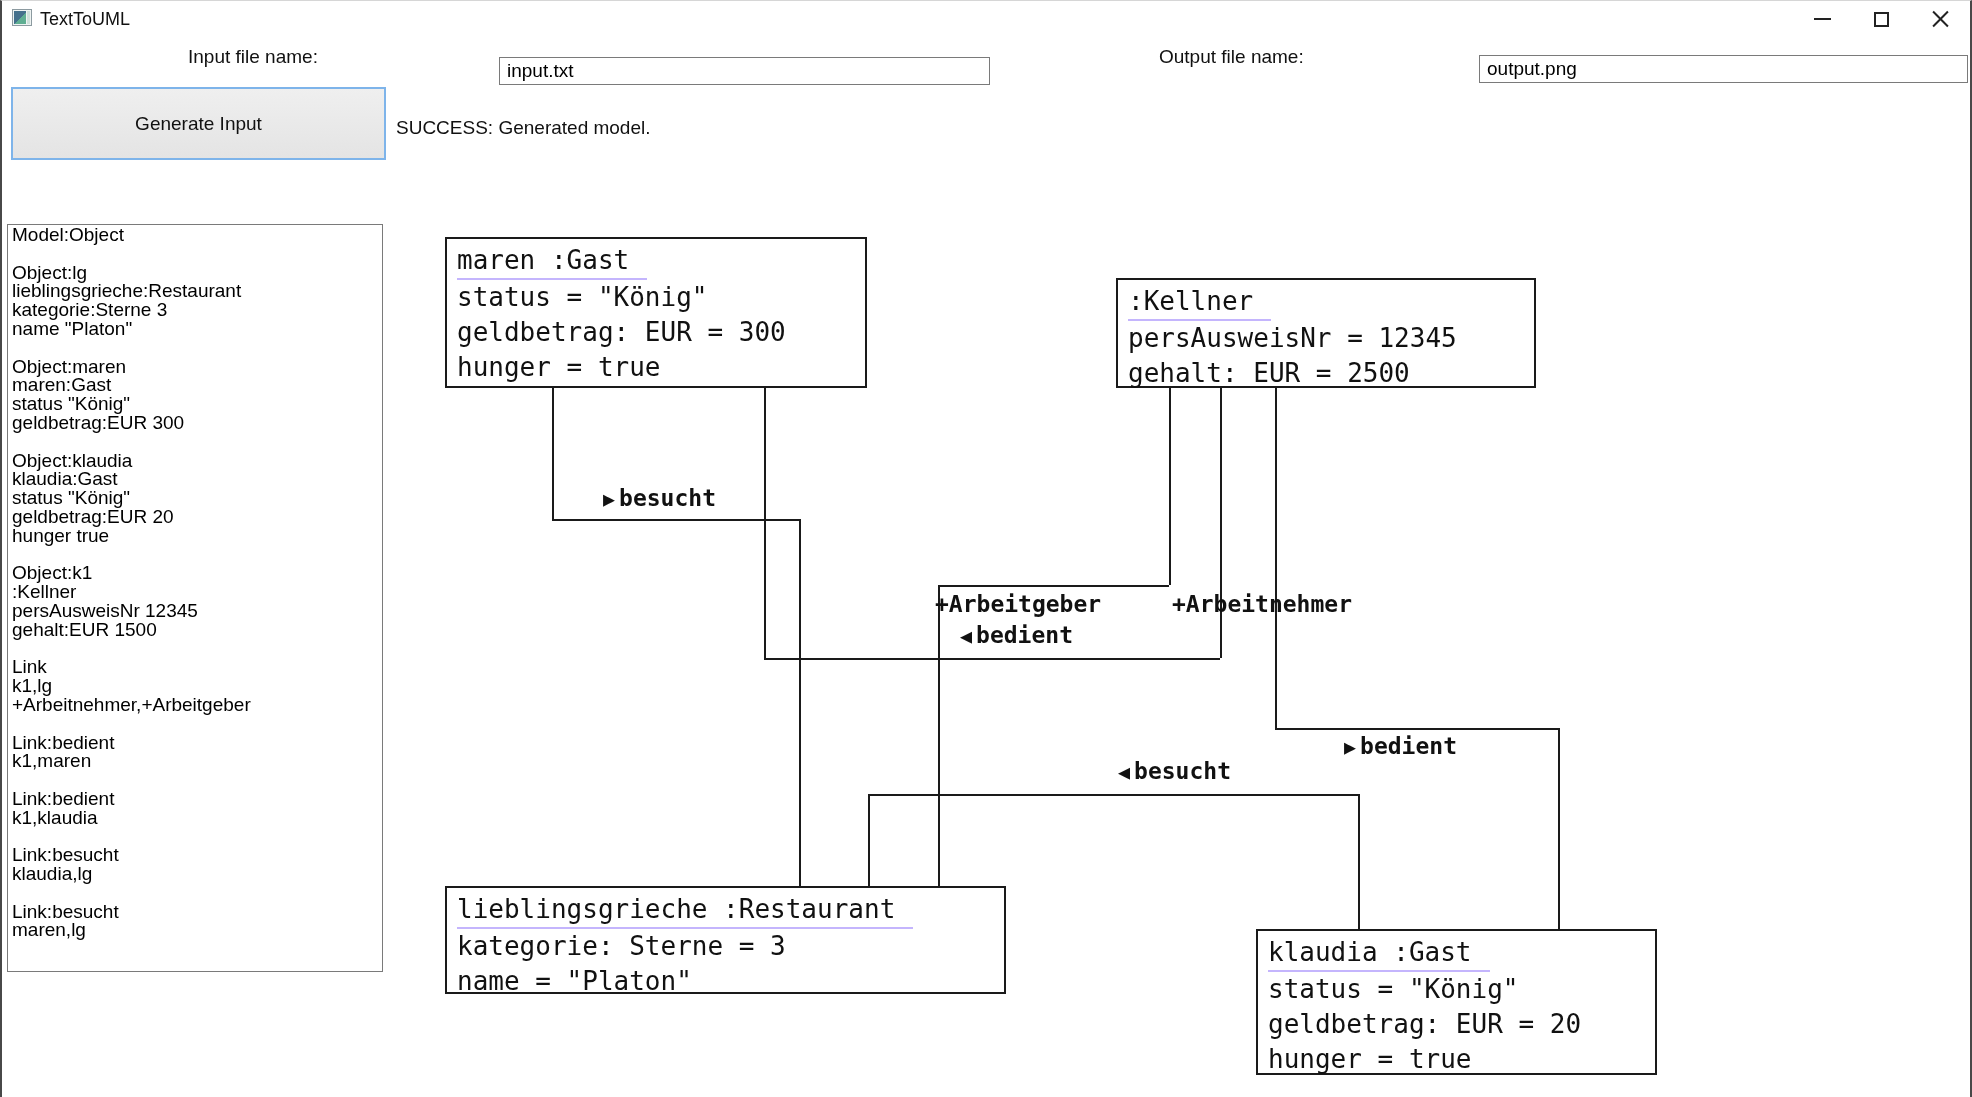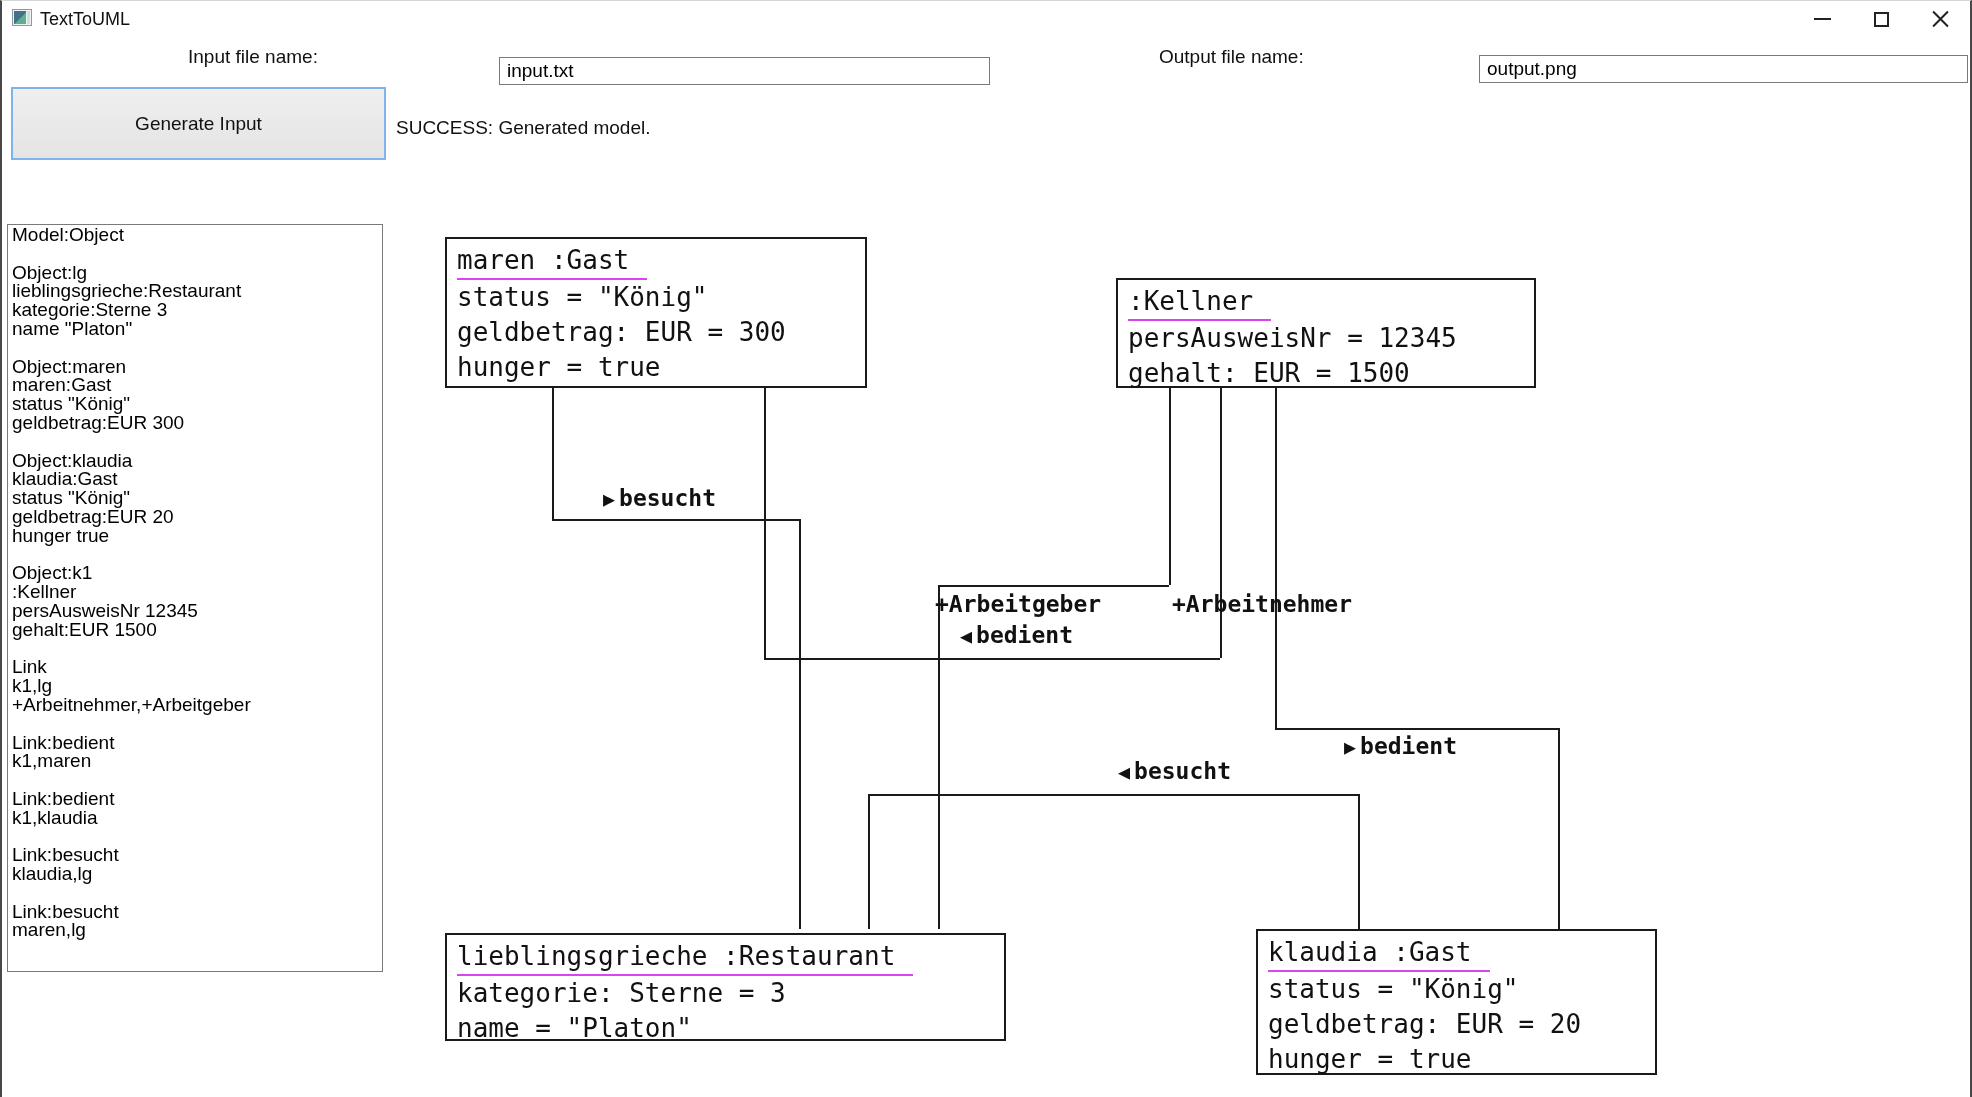--- a/index.html
+++ b/index.html
@@ -43,21 +43,21 @@
   .src-panel { position:absolute; left:5px; top:176px; width:376px; height:748px;
                border:1px solid #7a7a7a; background:#fff; overflow:hidden;margin-top:47px; }
   .src-panel pre { font-family:"Liberation Sans", sans-serif; font-size:19px;
                    line-height:18.8px; white-space:pre; margin:1px 0 0 4px; color:#000; }
 
   
   .diagram { position:absolute; left:0; top:0; width:100%; height:100%; }
   .uml-box { position:absolute; background:#fff; border:2px solid #1a1a1a; z-index:2;
              font-family:"DejaVu Sans Mono", monospace; font-size:26px; line-height:35px;
              padding:4px 10px 0 10px; color:#111; }
-  .uml-title-text { display:inline-block; border-bottom:2px solid #d946ef; padding-right:18px;text-align:center; }
+  .uml-title-text { display:inline-block; border-bottom:2px solid #c4b5fd; padding-right:18px;text-align:center; }
   .seg { position:absolute; background:#1a1a1a; z-index:1; }
   .link-label { position:absolute; z-index:3; white-space:nowrap; color:#111;
                 font-family:"DejaVu Sans Mono", monospace; font-size:23px; font-weight:bold; }
   .arrow { font-size:20px; margin-right:4px; }
 </style>
 </head>
 <body>
 
 <div class="window">
 
@@ -135,23 +135,23 @@
   <div class="diagram">
       <div class="uml-box" style="left: 443px; top: 236px; width: 422px; height: 151px;">
         <div class="uml-title"><span class="uml-title-text">maren :Gast</span></div>
         <div class="uml-attr">status = "König"</div>
         <div class="uml-attr">geldbetrag: EUR = 300</div>
         <div class="uml-attr">hunger = true</div>
       </div>
       <div class="uml-box" style="left: 1114px; top: 277px; width: 420px; height: 110px;">
         <div class="uml-title"><span class="uml-title-text">:Kellner</span></div>
         <div class="uml-attr">persAusweisNr = 12345</div>
-        <div class="uml-attr">gehalt: EUR = 1500</div>
+        <div class="uml-attr">gehalt: EUR = 2500</div>
       </div>
-      <div class="uml-box" style="left: 443px; top: 932px; width: 561px; height: 108px;">
+      <div class="uml-box" style="left: 443px; top: 885px; width: 561px; height: 108px;">
         <div class="uml-title"><span class="uml-title-text">lieblingsgrieche :Restaurant</span></div>
         <div class="uml-attr">kategorie: Sterne = 3</div>
         <div class="uml-attr">name = "Platon"</div>
       </div>
       <div class="uml-box" style="left: 1254px; top: 928px; width: 401px; height: 146px;">
         <div class="uml-title"><span class="uml-title-text">klaudia :Gast</span></div>
         <div class="uml-attr">status = "König"</div>
         <div class="uml-attr">geldbetrag: EUR = 20</div>
         <div class="uml-attr">hunger = true</div>
       </div>

